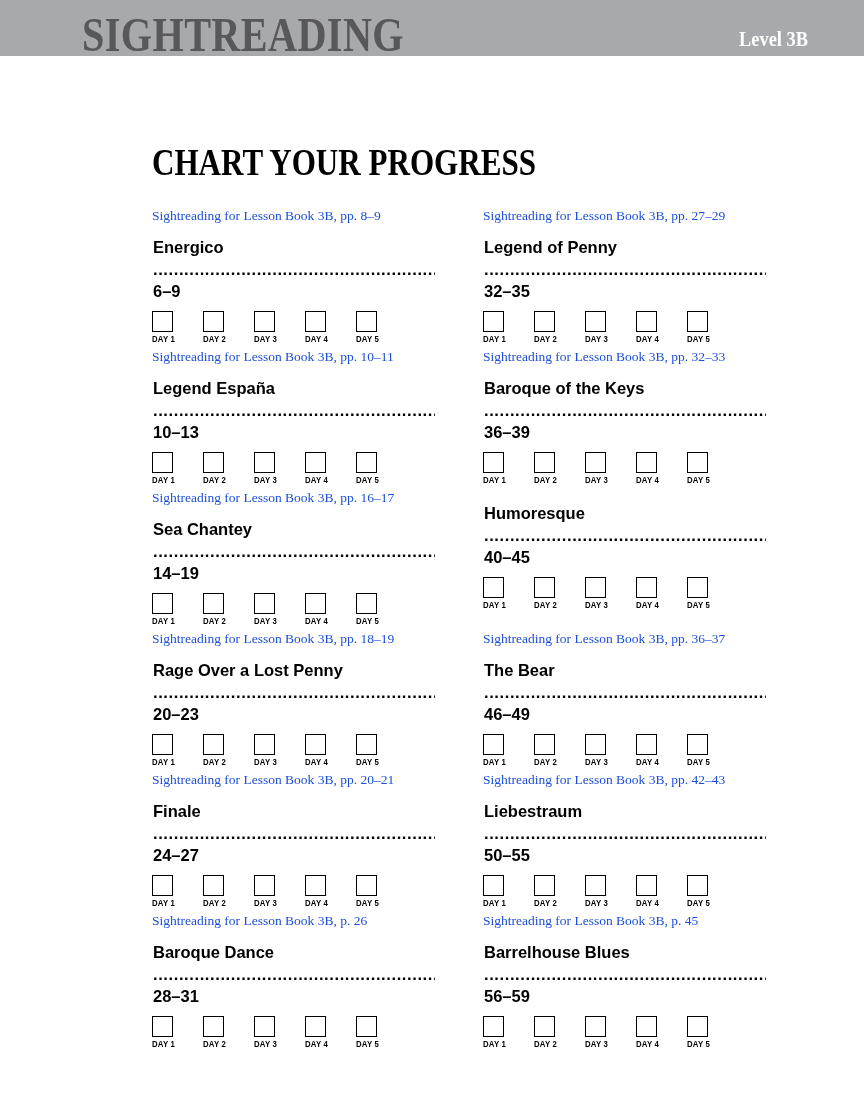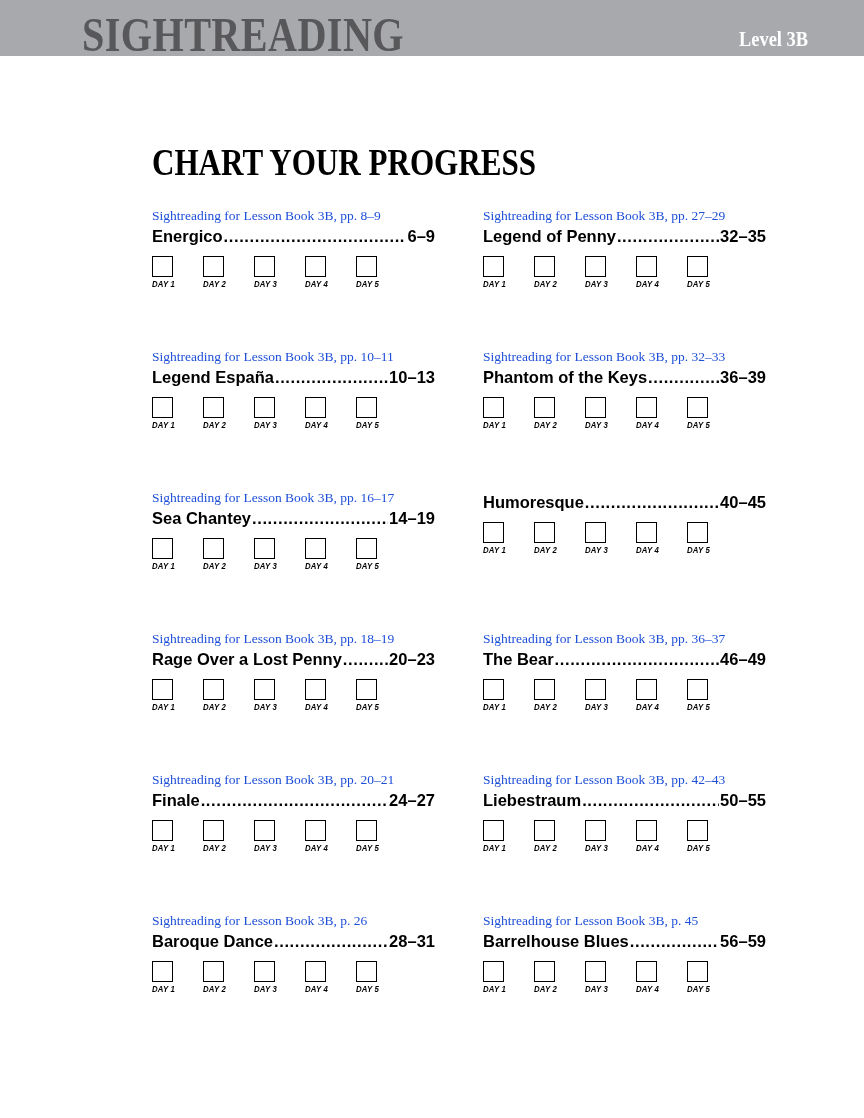--- a/index.html
+++ b/index.html
@@ -90,28 +90,28 @@
   .entry-source {
     font-family: "Liberation Serif", serif;
     font-size: 13.5px;
     line-height: 16px;
     color: #1d4ed8;
     white-space: nowrap;
     letter-spacing: 0px;
   }
   .entry-title-line {
     display: flex;
-    flex-direction: row;
+    flex-direction: column;
     align-items: baseline;
     font-family: "Liberation Sans", sans-serif;
     font-weight: bold;
     font-size: 16.5px;
     line-height: 22px;
     color: #000000;
-    margin-top: 1px;
+    margin-top: 12px;
     width: 283px;
     overflow: hidden;
   }
   .entry-title {
     white-space: nowrap;
     flex: 0 0 auto;
   }
   .leader {
     flex: 1 1 auto;
     overflow: hidden;
@@ -127,21 +127,20 @@
     white-space: nowrap;
     font-weight: bold;
     text-align: right;
   }
 
   
   .day-row {
     display: flex;
     flex-direction: row;
     margin-top: 9px;
-    font-style: italic;
   }
   .day-cell {
     width: 51px;
     flex: 0 0 auto;
   }
   .day-box {
     width: 21px;
     height: 21px;
     border: 1.6px solid #000000;
     background: #ffffff;
@@ -260,21 +259,21 @@
           </div>
           <div class="day-cell">
             <div class="day-box"></div>
             <div class="day-label">DAY 5</div>
           </div>
         </div>
       </div>
       <div class="entry right">
         <div class="entry-source">Sightreading for Lesson Book 3B, pp. 32–33</div>
         <div class="entry-title-line">
-          <span class="entry-title">Phantom of the Keys</span>
+          <span class="entry-title">Baroque of the Keys</span>
           <span class="leader">................................................................................</span>
           <span class="entry-pages">36–39</span>
         </div>
         <div class="day-row">
           <div class="day-cell">
             <div class="day-box"></div>
             <div class="day-label">DAY 1</div>
           </div>
           <div class="day-cell">
             <div class="day-box"></div>

